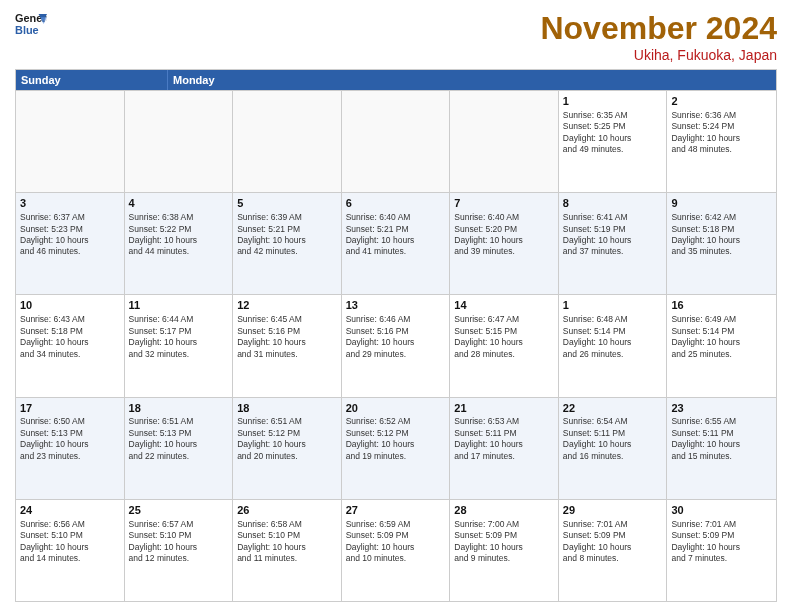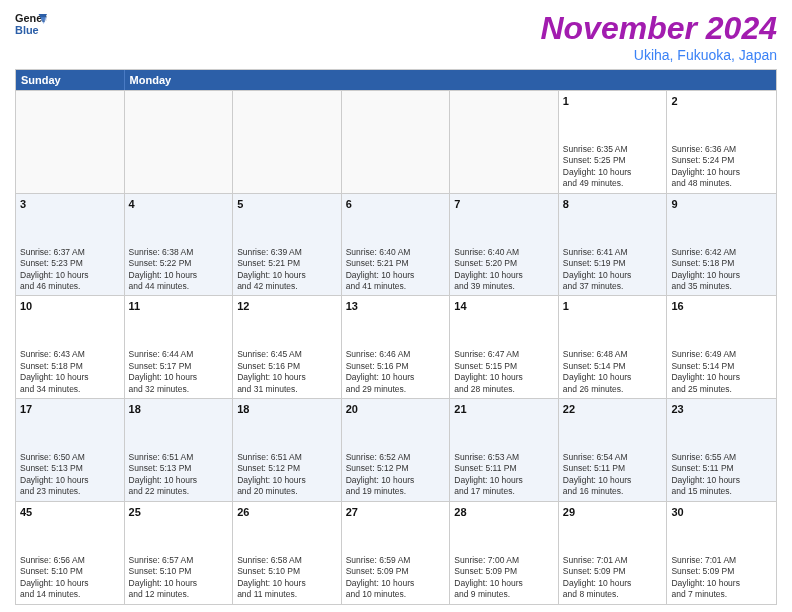--- a/index.html
+++ b/index.html
@@ -31,36 +31,35 @@
     .logo-icon {
       width: 32px;
       height: 28px;
     }
     .title-block {
       text-align: right;
     }
     .month-title {
       font-size: 32px;
       font-weight: bold;
-      color: #a21caf;
-      font-style: italic;
+      color: #a16207;
     }
     .subtitle {
       font-size: 14px;
-      color: #3b82f6;
+      color: #b91c1c;
     }
     .calendar {
       flex: 1;
       display: flex;
       flex-direction: column;
       border: 1px solid #ccc;
     }
     .cal-header-row {
       display: grid;
-      grid-template-columns: repeat(7, 1fr);
+      grid-template-columns: repeat(5, 1fr);
       background: #2c5fa8;
     }
     .cal-header-cell {
       color: #fff;
       font-size: 11px;
       font-weight: bold;
       padding: 4px 5px;
       text-align: left;
       border-right: 1px solid #4a7bc4;
     }
@@ -92,21 +91,20 @@
       font-size: 11px;
       font-weight: bold;
       color: #111;
       display: block;
       margin-bottom: 1px;
     }
     .cell-text {
       font-size: 8.5px;
       color: #333;
       line-height: 1.35;
-      margin-top: 35px;
     }
   </style>
 </head>
 <body>
 
 <div class="page">
   <div class="header">
     <div class="logo">
       <svg class="logo-icon" viewBox="0 0 38 32">
         <text x="0" y="14" font-size="13" font-weight="bold" fill="#1a1a1a">General</text>
@@ -227,21 +225,21 @@
             <span class="day-num">22</span>
             <div class="cell-text">Sunrise: 6:54 AM<br>Sunset: 5:11 PM<br>Daylight: 10 hours<br>and 16 minutes.</div>
           </div>
           <div class="cal-cell alt-bg">
             <span class="day-num">23</span>
             <div class="cell-text">Sunrise: 6:55 AM<br>Sunset: 5:11 PM<br>Daylight: 10 hours<br>and 15 minutes.</div>
           </div>
         </div>
         <div class="cal-row">
           <div class="cal-cell">
-            <span class="day-num">45</span>
+            <span class="day-num">24</span>
             <div class="cell-text">Sunrise: 6:56 AM<br>Sunset: 5:10 PM<br>Daylight: 10 hours<br>and 14 minutes.</div>
           </div>
           <div class="cal-cell">
             <span class="day-num">25</span>
             <div class="cell-text">Sunrise: 6:57 AM<br>Sunset: 5:10 PM<br>Daylight: 10 hours<br>and 12 minutes.</div>
           </div>
           <div class="cal-cell">
             <span class="day-num">26</span>
             <div class="cell-text">Sunrise: 6:58 AM<br>Sunset: 5:10 PM<br>Daylight: 10 hours<br>and 11 minutes.</div>
           </div>

